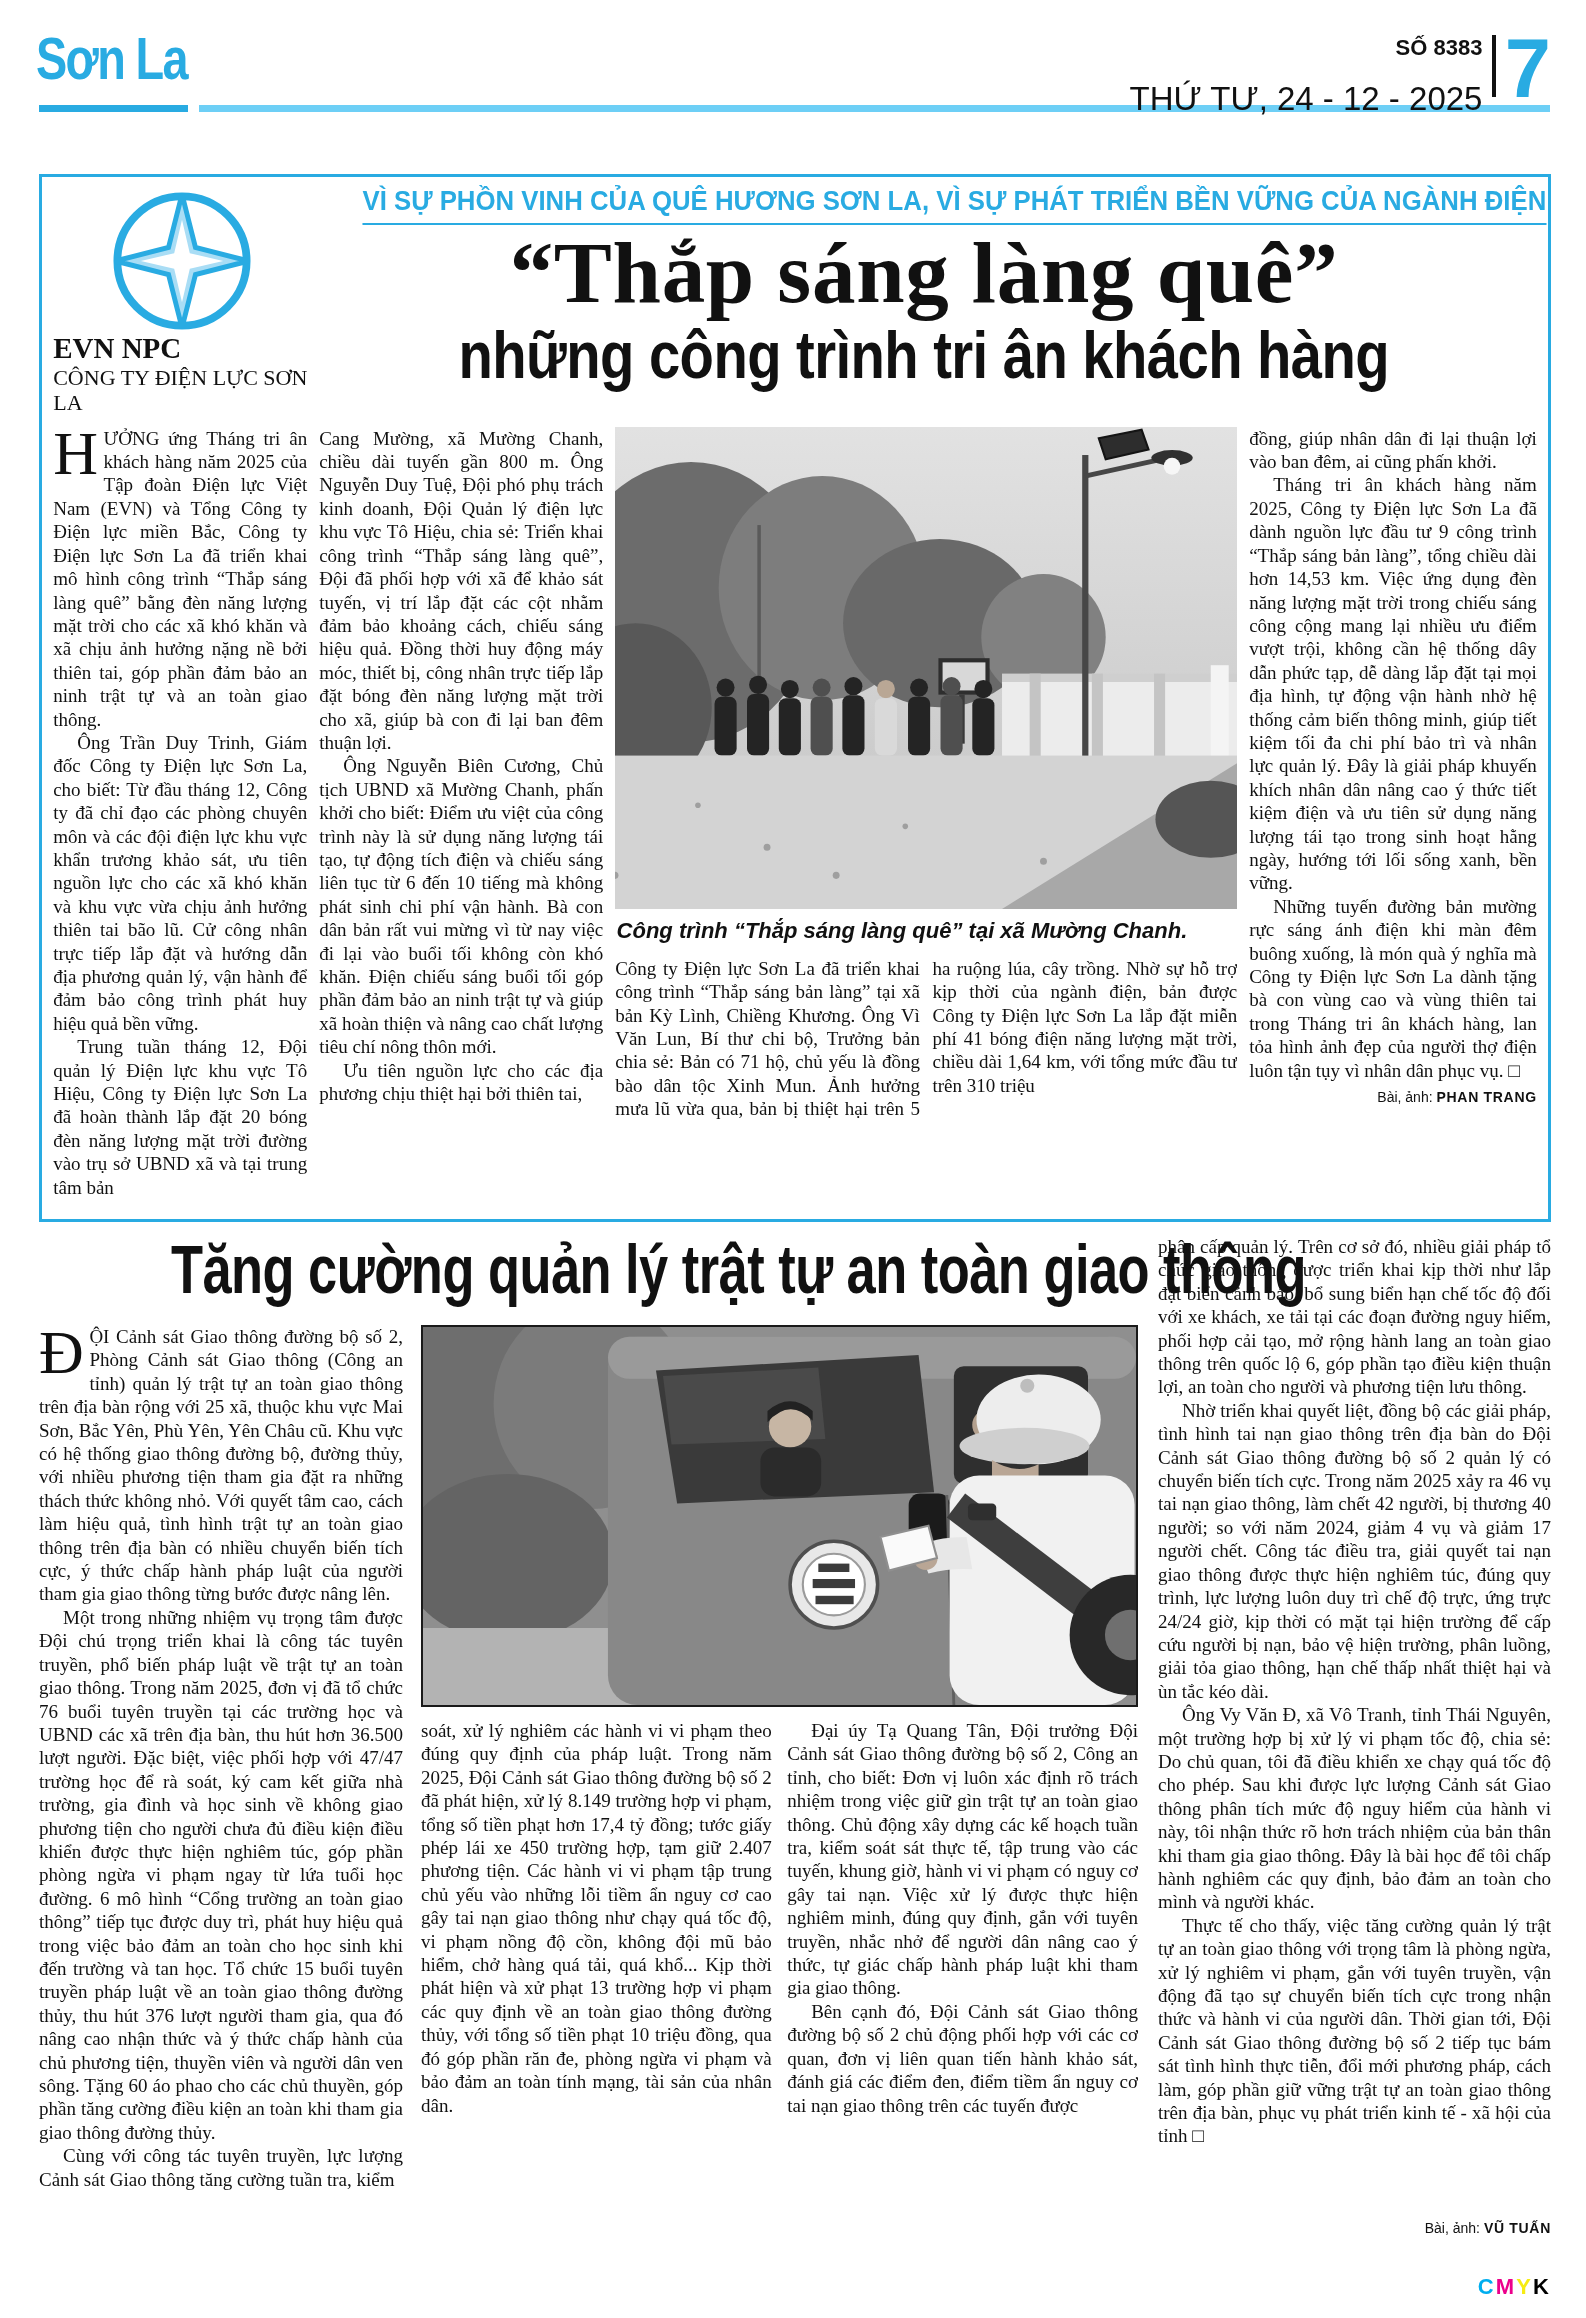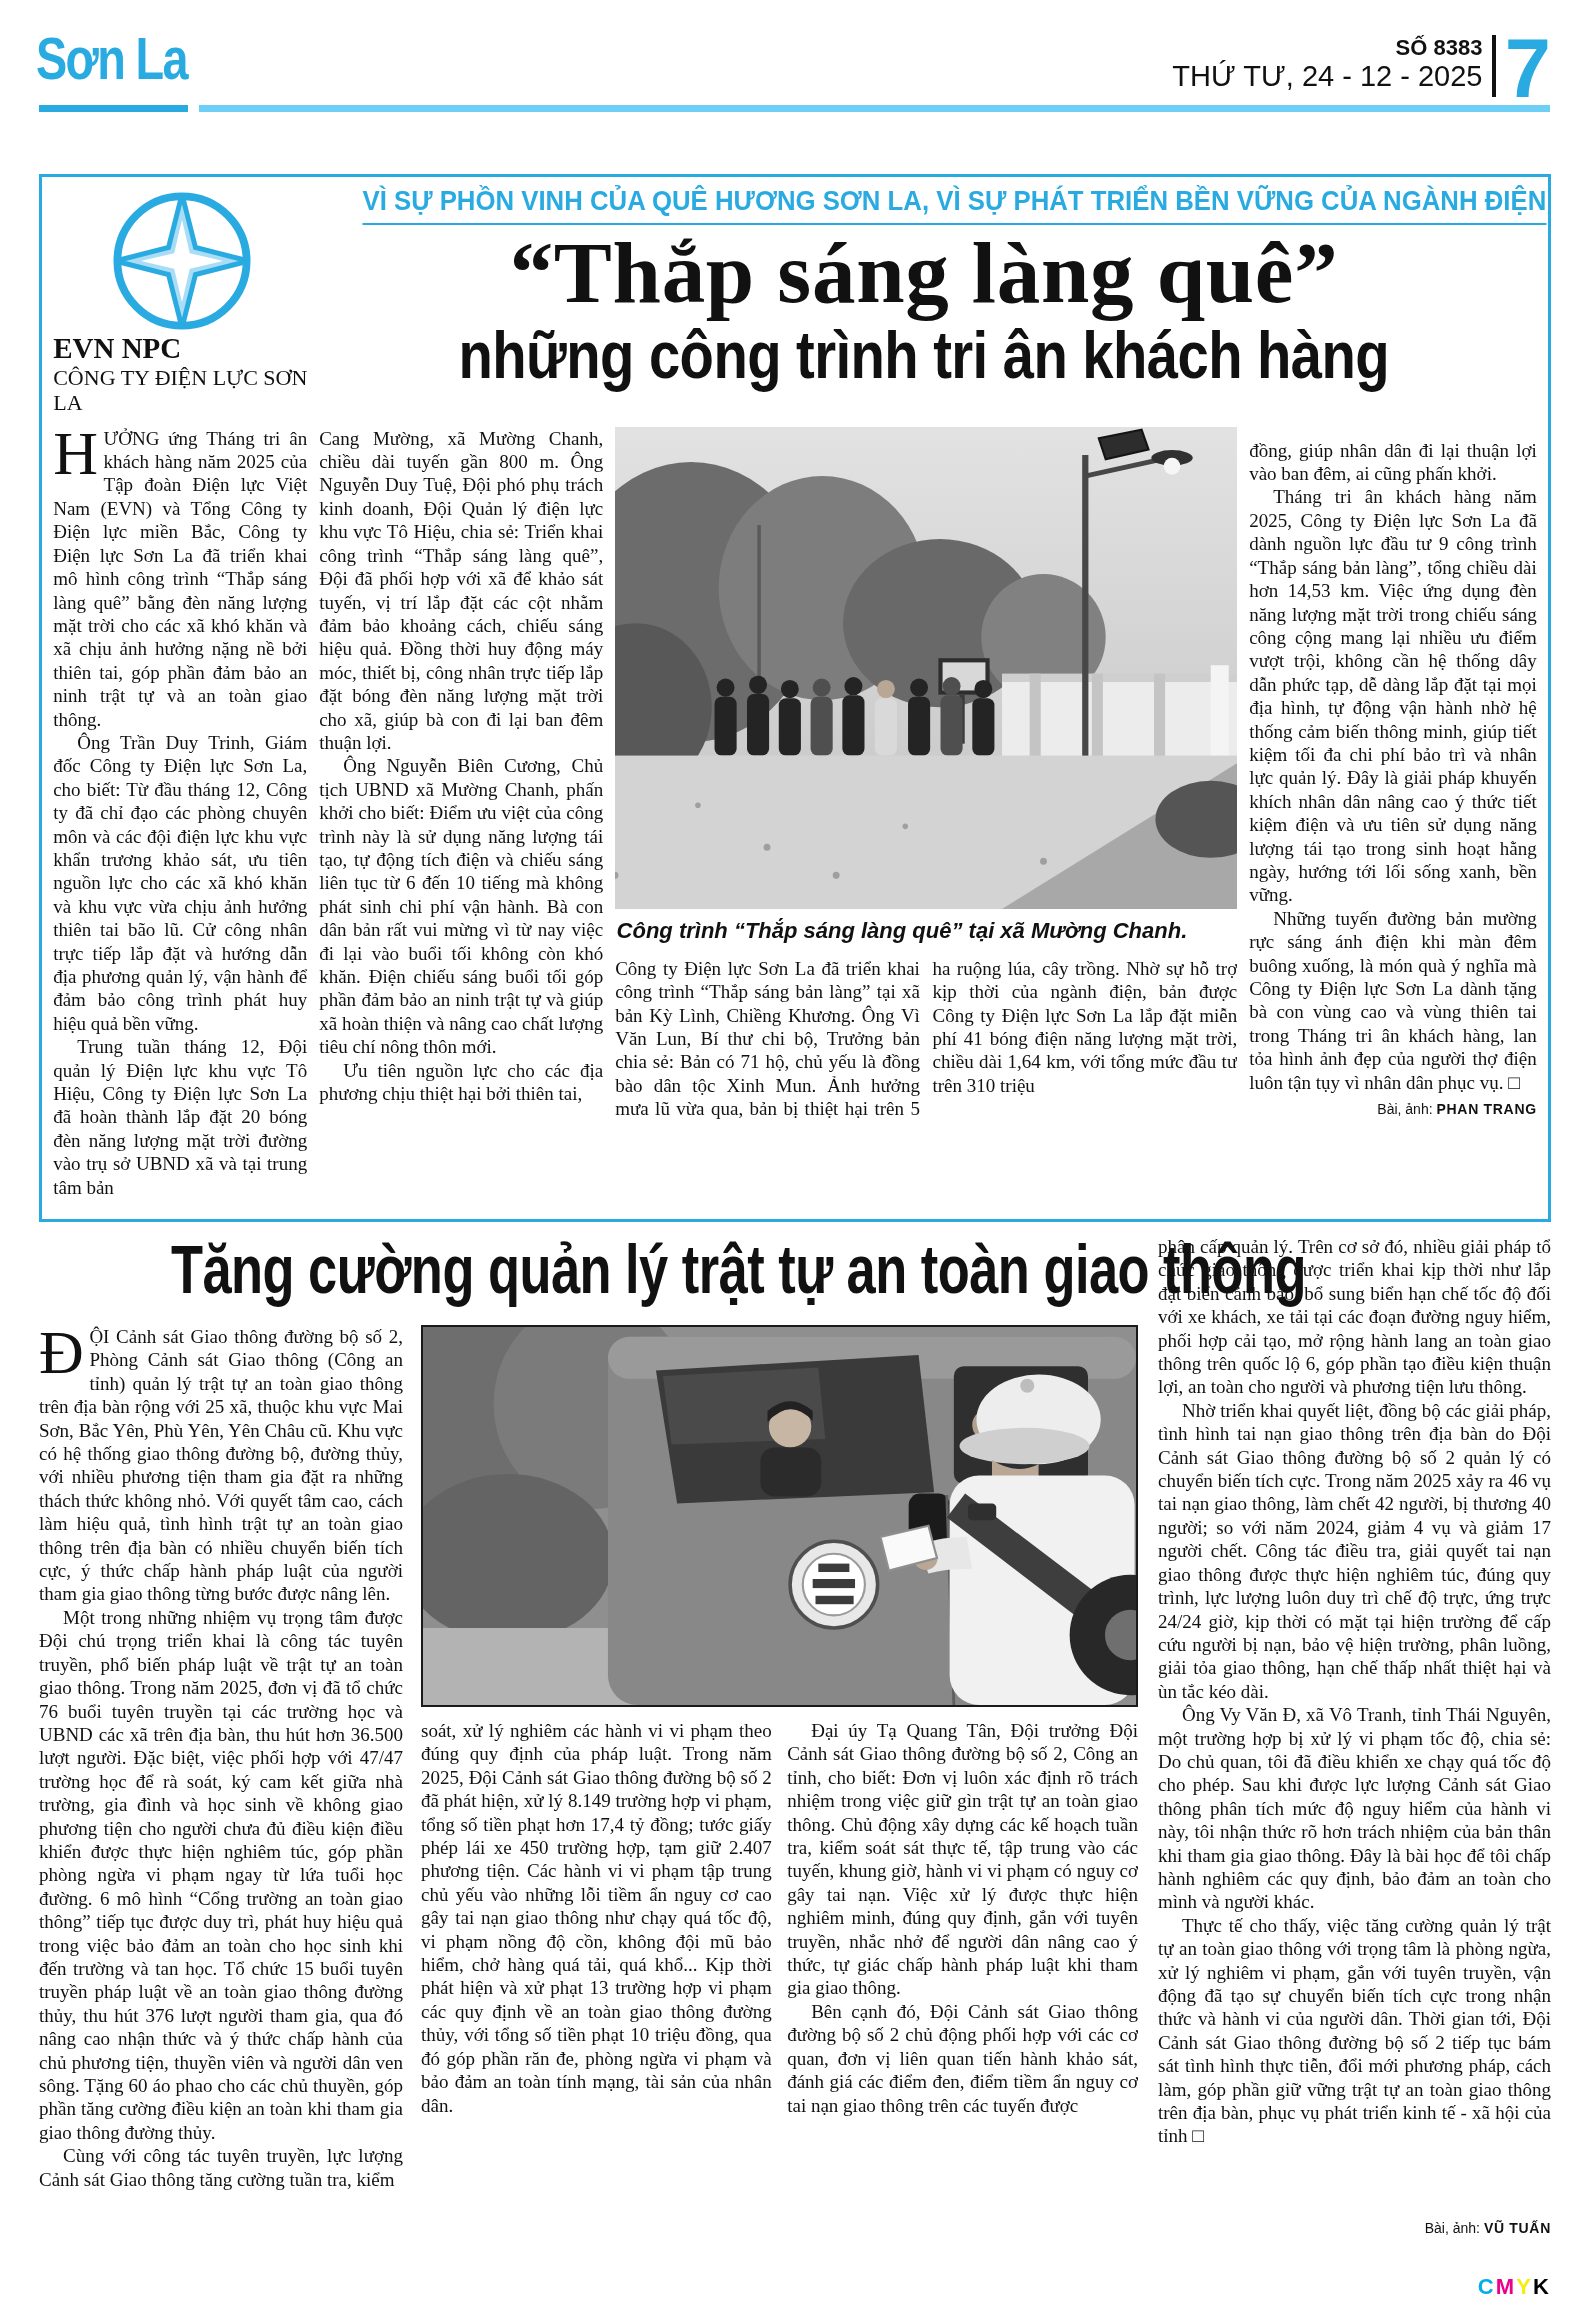--- a/index.html
+++ b/index.html
@@ -5,39 +5,39 @@
   html,body{margin:0;padding:0;background:#ffffff;}
   body{width:1587px;height:2319px;position:relative;font-family:"Liberation Serif",serif;color:#111;overflow:hidden;}
   .abs{position:absolute;}
   
   .masthead{left:36px;top:29px;font-family:"Liberation Sans",sans-serif;font-weight:bold;font-size:60px;color:#29abe2;transform:scaleX(0.78);transform-origin:left top;letter-spacing:-2.1px;line-height:1;}
   .rule-left{left:39px;top:105px;width:149px;height:7px;background:#29abe2;}
   .rule-right{left:199px;top:105px;width:1351px;height:7px;background:#6dcff6;}
   .issue-wrap{right:36px;top:35px;display:flex;}
   .issue-texts{text-align:right;font-family:"Liberation Sans",sans-serif;line-height:1.15;}
   .issue-no{font-weight:bold;font-size:22px;}
-  .issue-date{font-size:29px;}
+  .issue-date{font-size:33px;margin-top:20px;}
   .page-divider{width:4.2px;height:62px;background:#111;margin:0 8.4px 0 9.8px;}
   .pagenum{font-family:"Liberation Sans",sans-serif;font-weight:bold;font-size:83px;color:#29abe2;line-height:0.82;}
   
   .a1-box{left:39px;top:174px;width:1512px;height:1048px;border:3.5px solid #29abe2;box-sizing:border-box;padding:7px 11.2px 5.6px;}
   .a1-header{display:flex;}
   .logo-col{width:258px;flex:0 0 258px;text-align:left;padding-top:5.6px;}
   .logo-col svg{width:142px;height:142px;display:block;margin:0 auto;}
   .logo-top{font-family:"Liberation Serif",serif;font-weight:bold;font-size:29px;line-height:1.1;margin-top:1.4px;}
   .logo-bottom{font-family:"Liberation Serif",serif;font-weight:normal;font-size:22px;line-height:1.15;}
   .a1-head-right{flex:1;text-align:center;min-width:0;}
   .kicker{display:inline-block;color:#29abe2;font-family:"Liberation Sans",sans-serif;font-weight:bold;font-size:28px;border-bottom:2.8px solid #29abe2;padding-bottom:5.6px;margin-top:1.4px;white-space:nowrap;transform:scaleX(0.92);transform-origin:center top;}
   .a1-title1{font-family:"Liberation Serif",serif;font-weight:bold;font-size:87px;line-height:1.02;margin-top:4.2px;letter-spacing:0.7px;white-space:nowrap;}
   .a1-title2{font-family:"Liberation Sans",sans-serif;font-weight:bold;font-size:67px;line-height:1.0;margin-top:2.8px;white-space:nowrap;transform:scaleX(0.84);transform-origin:center top;letter-spacing:-0.7px;}
   .a1-body{display:flex;gap:12px;margin-top:11.2px;height:770px;overflow:hidden;text-align:justify;font-size:19px;line-height:23.4px;}
   .a1-c1{width:254px;flex:0 0 254px;}
   .a1-c2{width:284px;flex:0 0 284px;}
   .a1-mid{width:622px;flex:0 0 622px;}
-  .a1-c5{flex:1;min-width:0;margin-top:12px;}
+  .a1-c5{flex:1;min-width:0;}
   p.para{margin:0;text-indent:24px;}
   p.first{text-indent:0;}
   .dropcap{float:left;font-size:62px;line-height:49px;padding:2.8px 5.6px 0 0;}
   .photo-frame1{width:100%;height:482px;overflow:hidden;background:#cfcfcf;}
   .photo-frame1 svg,.photo-frame2 svg{display:block;width:100%;height:100%;}
   .caption{font-family:"Liberation Sans",sans-serif;font-weight:bold;font-style:italic;font-size:22px;line-height:1.3;text-align:left;margin:8.4px 1.4px 11.2px;text-indent:0;}
   .a1-mid-text{column-count:2;column-gap:12.6px;height:231px;overflow:hidden;}
   .byline{text-align:right;font-family:"Liberation Sans",sans-serif;font-size:14px;margin-top:4.2px;text-indent:0;}
   .byline .bname{font-weight:bold;letter-spacing:0.7px;}
   

